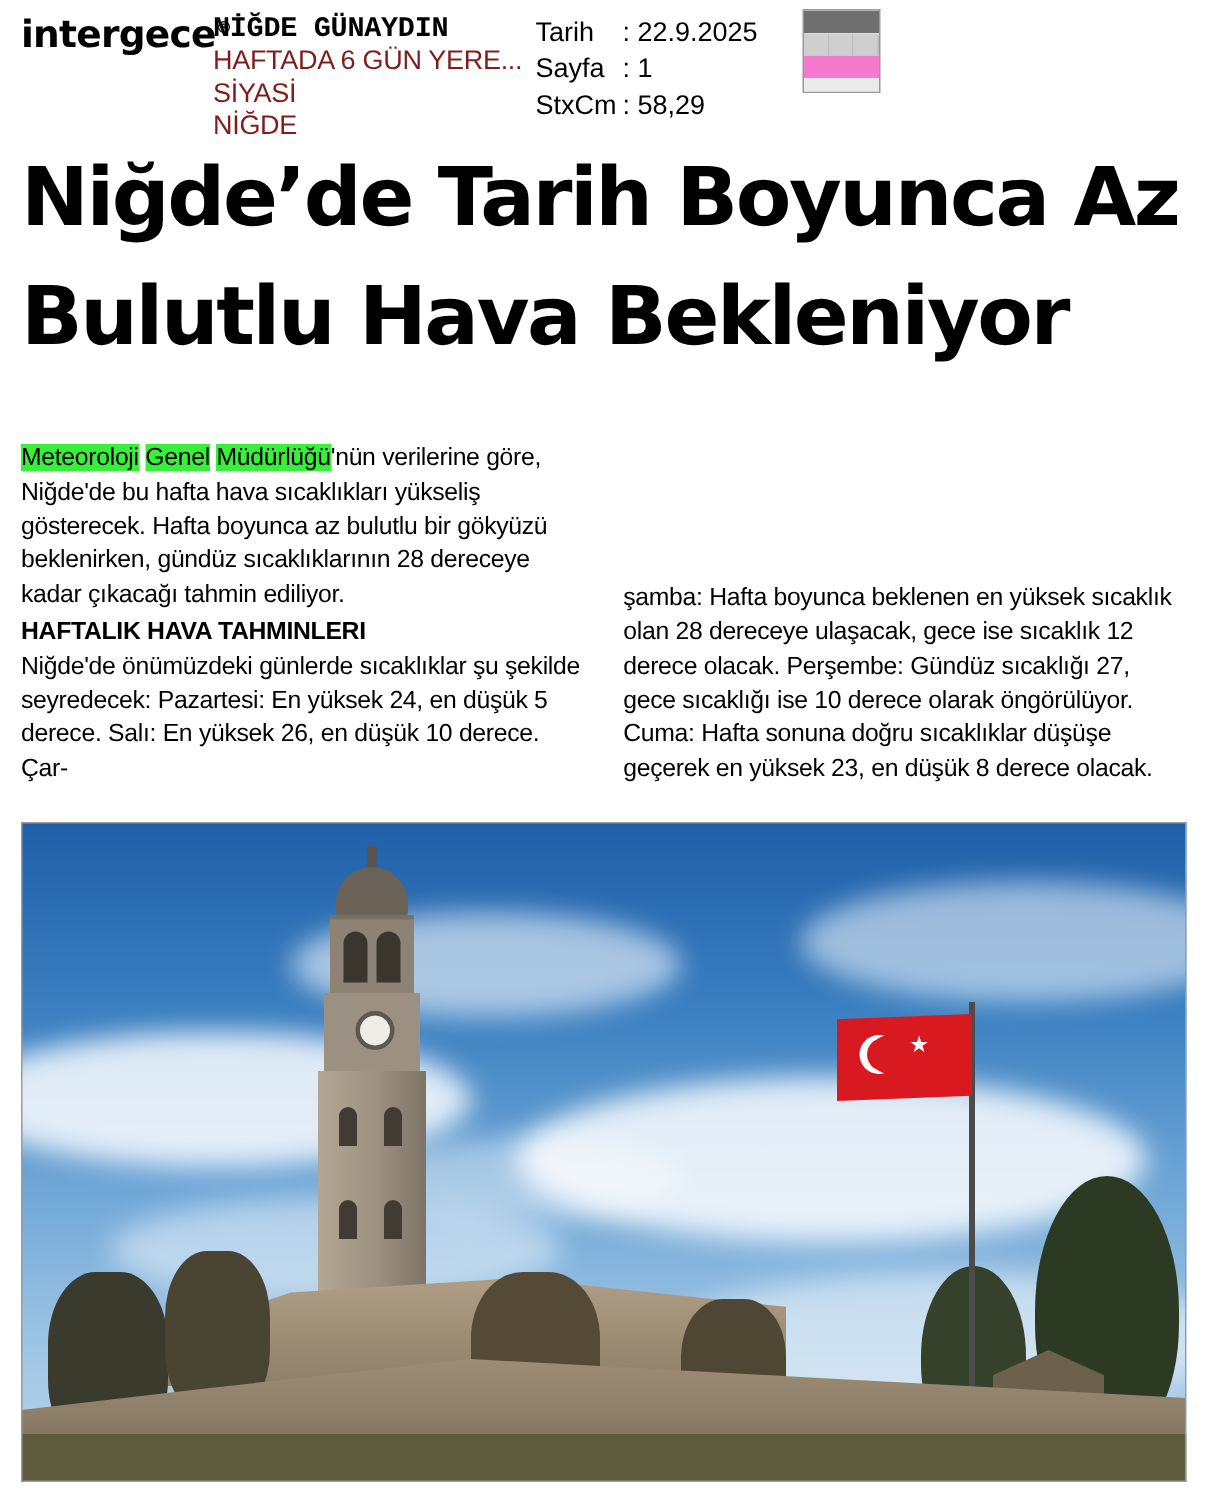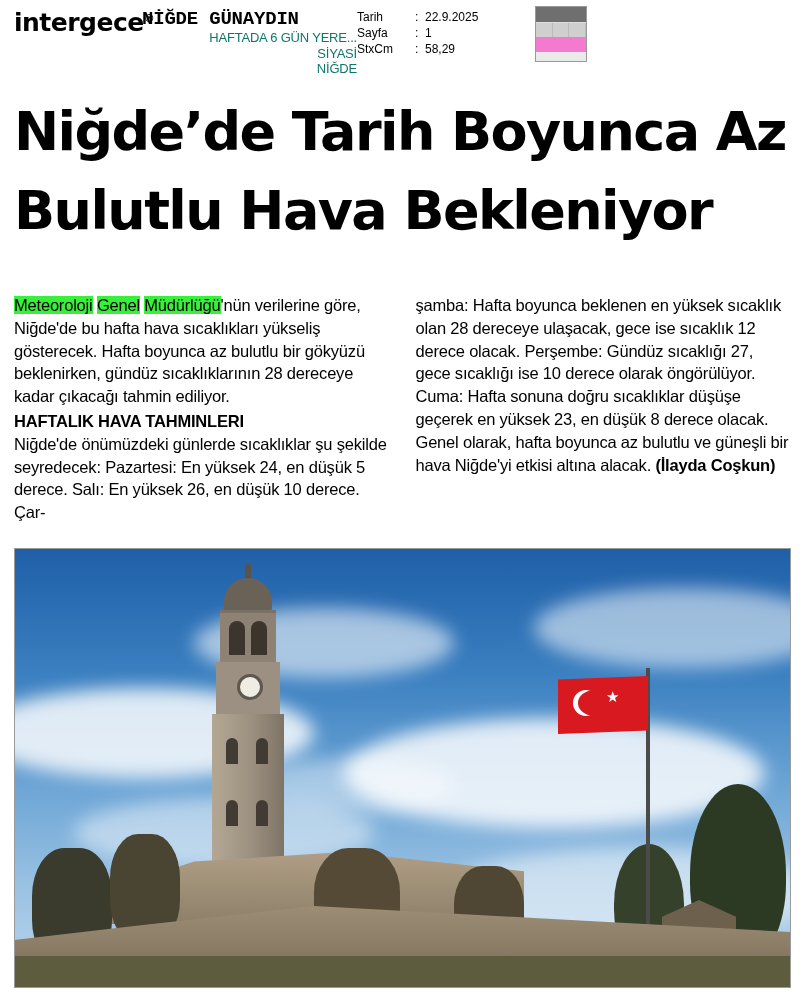--- a/index.html
+++ b/index.html
@@ -43,30 +43,29 @@
     padding-top: 2px;
     line-height: 1.18;
   }
   .pub-name {
     font-size: 19px;
     font-weight: bold;
     letter-spacing: -0.2px;
     font-family: Liberation Mono, monospace;
   }
   .pub-sub {
-    font-size: 13px;
-    color: #0f766e;
+    font-size: 18px;
+    color: #7f1d1d;
     letter-spacing: -0.2px;
-    text-align: right;
   }
 
   .meta-block {
     flex: 0 0 160px;
     padding-top: 3px;
-    font-size: 12px;
+    font-size: 18px;
     line-height: 1.35;
   }
   .meta-row { display: flex; }
   .meta-key { width: 58px; }
   .meta-colon { width: 10px; }
   .meta-val { }
 
   .thumb {
     margin-left: 18px;
     width: 52px;
@@ -105,20 +104,21 @@
     line-height: 0.98;
     letter-spacing: -1.6px;
   }
   .headline .l2 { display: block; margin-top: 26px; }
 
   
   .body-wrap {
     display: flex;
     gap: 26px;
     padding: 20px 14px 0 14px;
+    align-items: flex-end;
   }
   .col {
     flex: 1 1 0;
     font-size: 16.5px;
     line-height: 1.38;
     letter-spacing: -0.2px;
     text-align: left;
   }
   .col p { margin: 0; }
   .hl { background: #38f03a; }
@@ -332,21 +332,20 @@
 <div class="body-wrap">
 
   <div class="col">
     <p><span class="hl">Meteoroloji</span> <span class="hl">Genel</span> <span class="hl">Müdürlüğü</span><span>'nün verilerine göre, Niğde'de bu hafta hava sıcaklıkları yükseliş gösterecek. Hafta boyunca az bulutlu bir gökyüzü beklenirken, gündüz sıcaklıklarının 28 dereceye kadar çıkacağı tahmin ediliyor.</span></p>
     <div class="subhead">HAFTALIK HAVA TAHMINLERI</div>
     <p>Niğde'de önümüzdeki günlerde sıcaklıklar şu şekilde seyredecek: Pazartesi: En yüksek 24, en düşük 5 derece. Salı: En yüksek 26, en düşük 10 derece. Çar-</p>
   </div>
 
   <div class="col">
     <p>şamba: Hafta boyunca beklenen en yüksek sıcaklık olan 28 dereceye ulaşacak, gece ise sıcaklık 12 derece olacak. Perşembe: Gündüz sıcaklığı 27, gece sıcaklığı ise 10 derece olarak öngörülüyor. Cuma: Hafta sonuna doğru sıcaklıklar düşüşe geçerek en yüksek 23, en düşük 8 derece olacak.</p>
-    <p><span>Genel olarak, hafta boyunca az bulutlu ve güneşli bir hava Niğde'yi etkisi altına alacak.</span> <span class="byline">(İlayda Coşkun)</span></p>
   </div>
 </div>
 
 <div class="photo">
   <div class="cloud c1"></div>
   <div class="cloud c2"></div>
   <div class="cloud c3"></div>
   <div class="cloud c4"></div>
   <div class="cloud c5"></div>
   <div class="cloud c6"></div>

